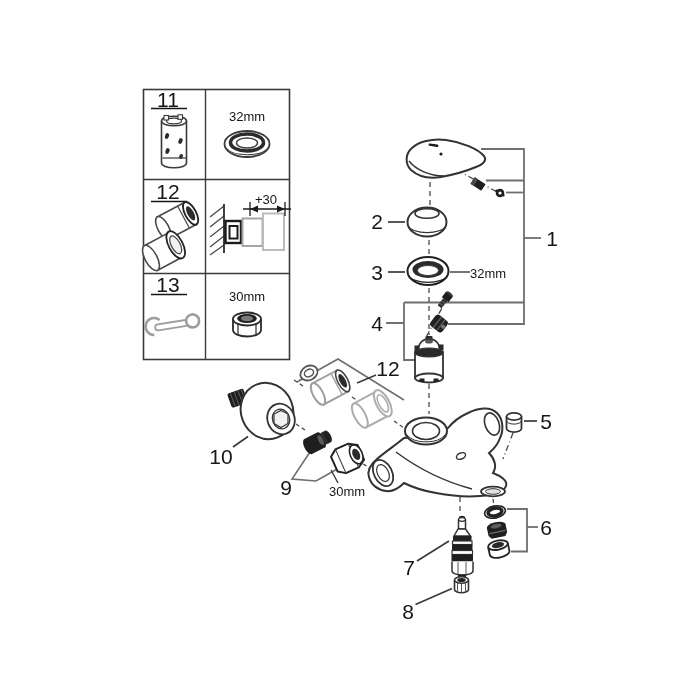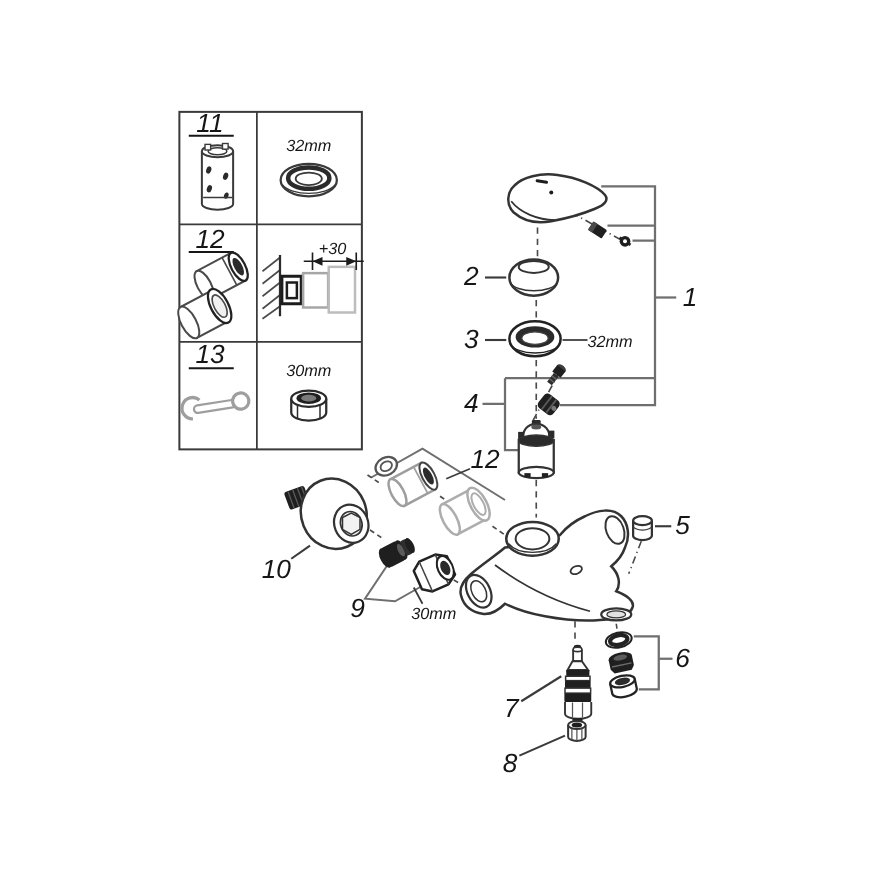--- a/index.html
+++ b/index.html
@@ -1,16 +1,16 @@
 <!DOCTYPE html>
 <html><head>
 <meta charset="utf-8">
 <style>
   html,body{margin:0;padding:0;background:#fff;}
-  #canvas{position:relative;width:700px;height:700px;background:#ffffff;overflow:hidden;font-style:italic;}
+  #canvas{position:relative;width:700px;height:700px;background:#ffffff;overflow:hidden;}
   svg{display:block;}
   text{font-family:"Liberation Sans","DejaVu Sans",sans-serif;fill:#161616;}
   .callout{font-size:21px;}
   .mm{font-size:13px;}
   .refnum{font-size:21px;}
 </style>
 </head>
 <body>
 
 <div id="canvas">

